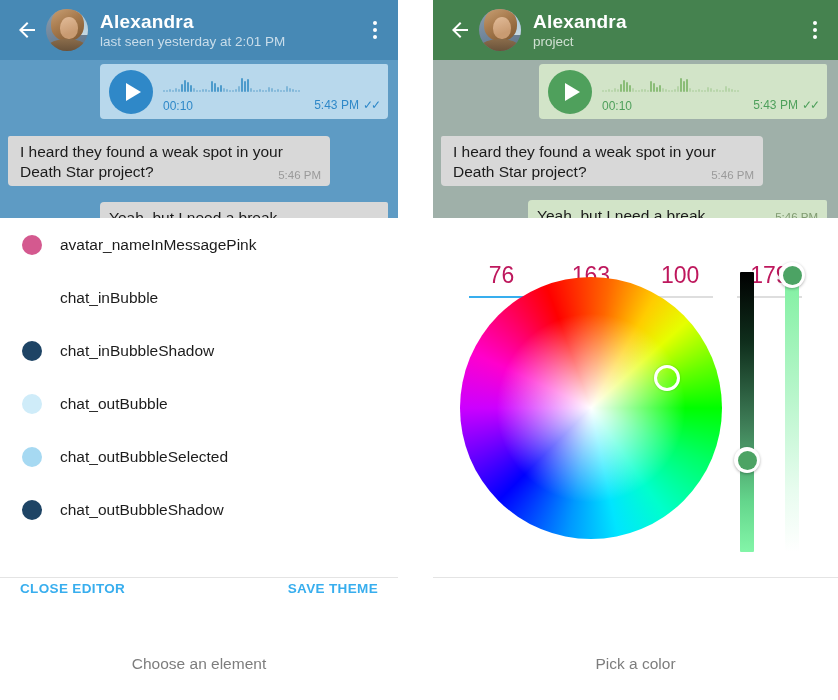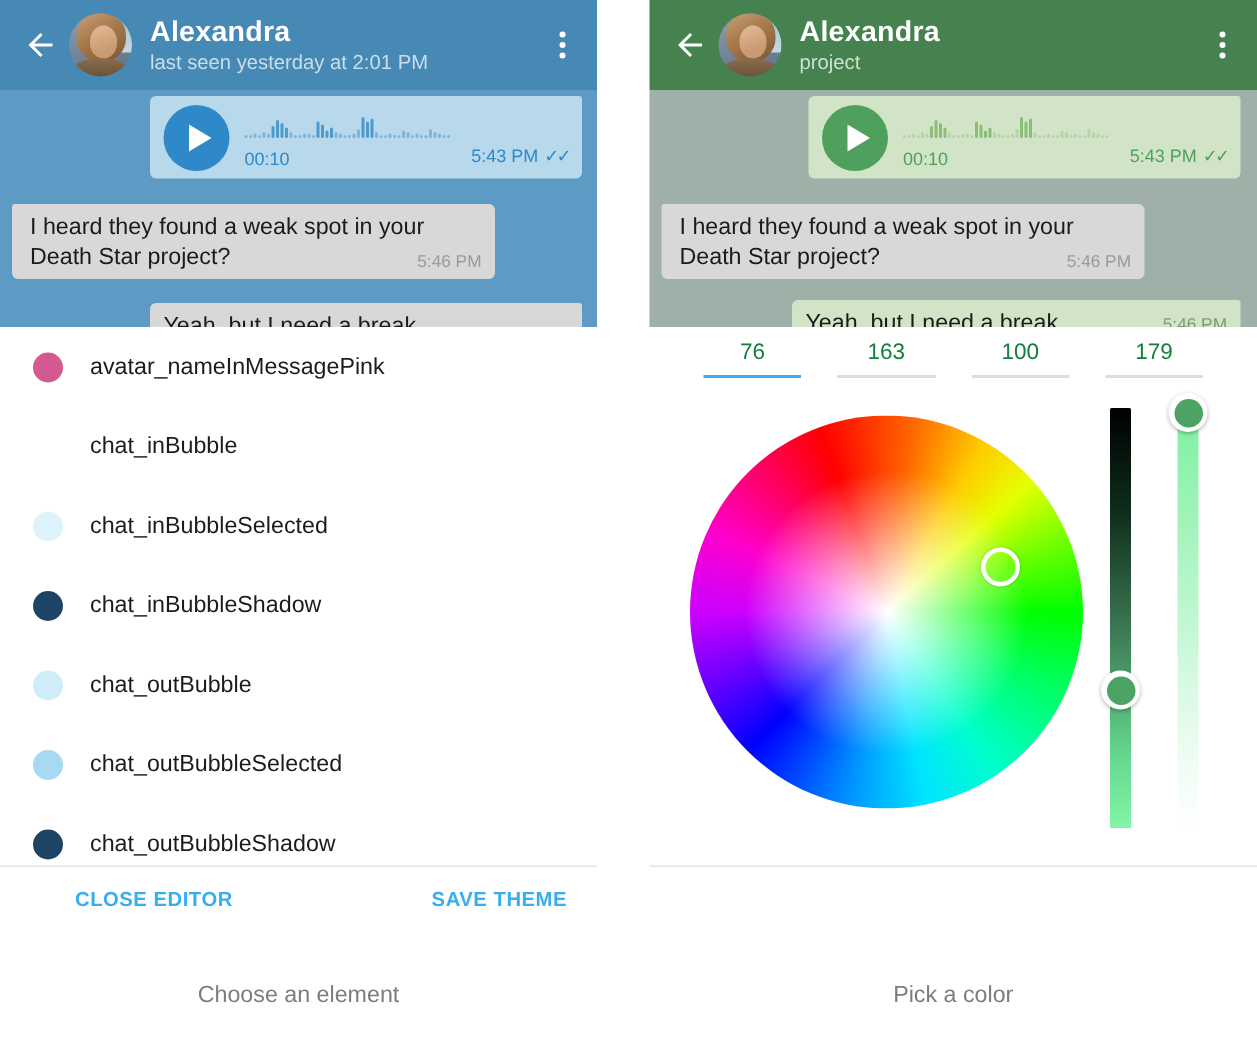--- a/index.html
+++ b/index.html
@@ -77,38 +77,38 @@
   
   .elem-list { position: absolute; left: 0; right: 0; top: 218px; bottom: 122px; overflow: hidden; }
   .elem-row { position: relative; height: 53px; display: flex; align-items: center; padding-left: 22px; }
   .swatch { width: 20px; height: 20px; border-radius: 50%; flex: 0 0 20px; }
   .elem-label { margin-left: 18px; font-size: 15.5px; color: #1c1c1c; white-space: nowrap; }
 
   
   .divider { position: absolute; left: 0; right: 0; height: 1px; background: #e4e4e4; }
   .action-bar {
     position: absolute; left: 0; right: 0; top: 579px; height: 44px;
-    display: flex; align-items: flex-end; padding: 16px 20px; margin-left: 30px;
+    display: flex; align-items: flex-start; padding: 2px 20px;
   }
   .act-btn {
     font-size: 13.5px; font-weight: bold; color: #38aeee;
     letter-spacing: .35px; text-transform: uppercase; cursor: pointer;
     background: none; border: 0; padding: 0; font-family: inherit;
   }
   .spacer { flex: 1 1 auto; }
   .caption {
     position: absolute; left: 0; right: 0; top: 655px;
     text-align: center; font-size: 15.5px; color: #7d7d7d;
   }
 
   
   .picker { position: absolute; left: 0; right: 0; top: 218px; bottom: 122px; }
   .num-row { position: absolute; left: 0; right: 0; top: 8px; display: flex; padding: 0 24px; }
   .num-cell { flex: 1 1 0; text-align: center; position: relative; padding-bottom: 9px; }
-  .num-val { font-size: 15px; color: #15803d; }
+  .num-val { font-size: 23px; color: #be185d; margin-top: 36px; }
   .num-underline { position: absolute; left: 12px; right: 12px; bottom: 0; height: 2px; background: #dedede; }
   .num-cell.active .num-underline { background: #38aeee; height: 2px; }
 
   .wheel {
     position: absolute; left: 27px; top: 59px; width: 262px; height: 262px; border-radius: 50%;
     background:
       radial-gradient(circle closest-side, rgba(255,255,255,1) 0%, rgba(255,255,255,0) 72%),
       conic-gradient(from 90deg,
         #00ff00 0deg, #00ff66 25deg, #00ffcc 55deg, #00e5ff 78deg,
         #0099ff 100deg, #0000ff 135deg, #6a00ff 158deg, #cc00ff 180deg,
@@ -242,24 +242,20 @@
     <div class="elem-list">
         <div class="elem-row">
           <span class="swatch" style="background: rgb(212, 89, 143);"></span>
           <span class="elem-label">avatar_nameInMessagePink</span>
         </div>
         <div class="elem-row">
           <span class="swatch" style="background: transparent;"></span>
           <span class="elem-label">chat_inBubble</span>
         </div>
         <div class="elem-row">
-          <span class="swatch" style="background: rgb(221, 244, 251);"></span>
-          <span class="elem-label">chat_inBubbleSelected</span>
-        </div>
-        <div class="elem-row">
           <span class="swatch" style="background: rgb(30, 68, 101);"></span>
           <span class="elem-label">chat_inBubbleShadow</span>
         </div>
         <div class="elem-row">
           <span class="swatch" style="background: rgb(207, 236, 249);"></span>
           <span class="elem-label">chat_outBubble</span>
         </div>
         <div class="elem-row">
           <span class="swatch" style="background: rgb(166, 217, 242);"></span>
           <span class="elem-label">chat_outBubbleSelected</span>

